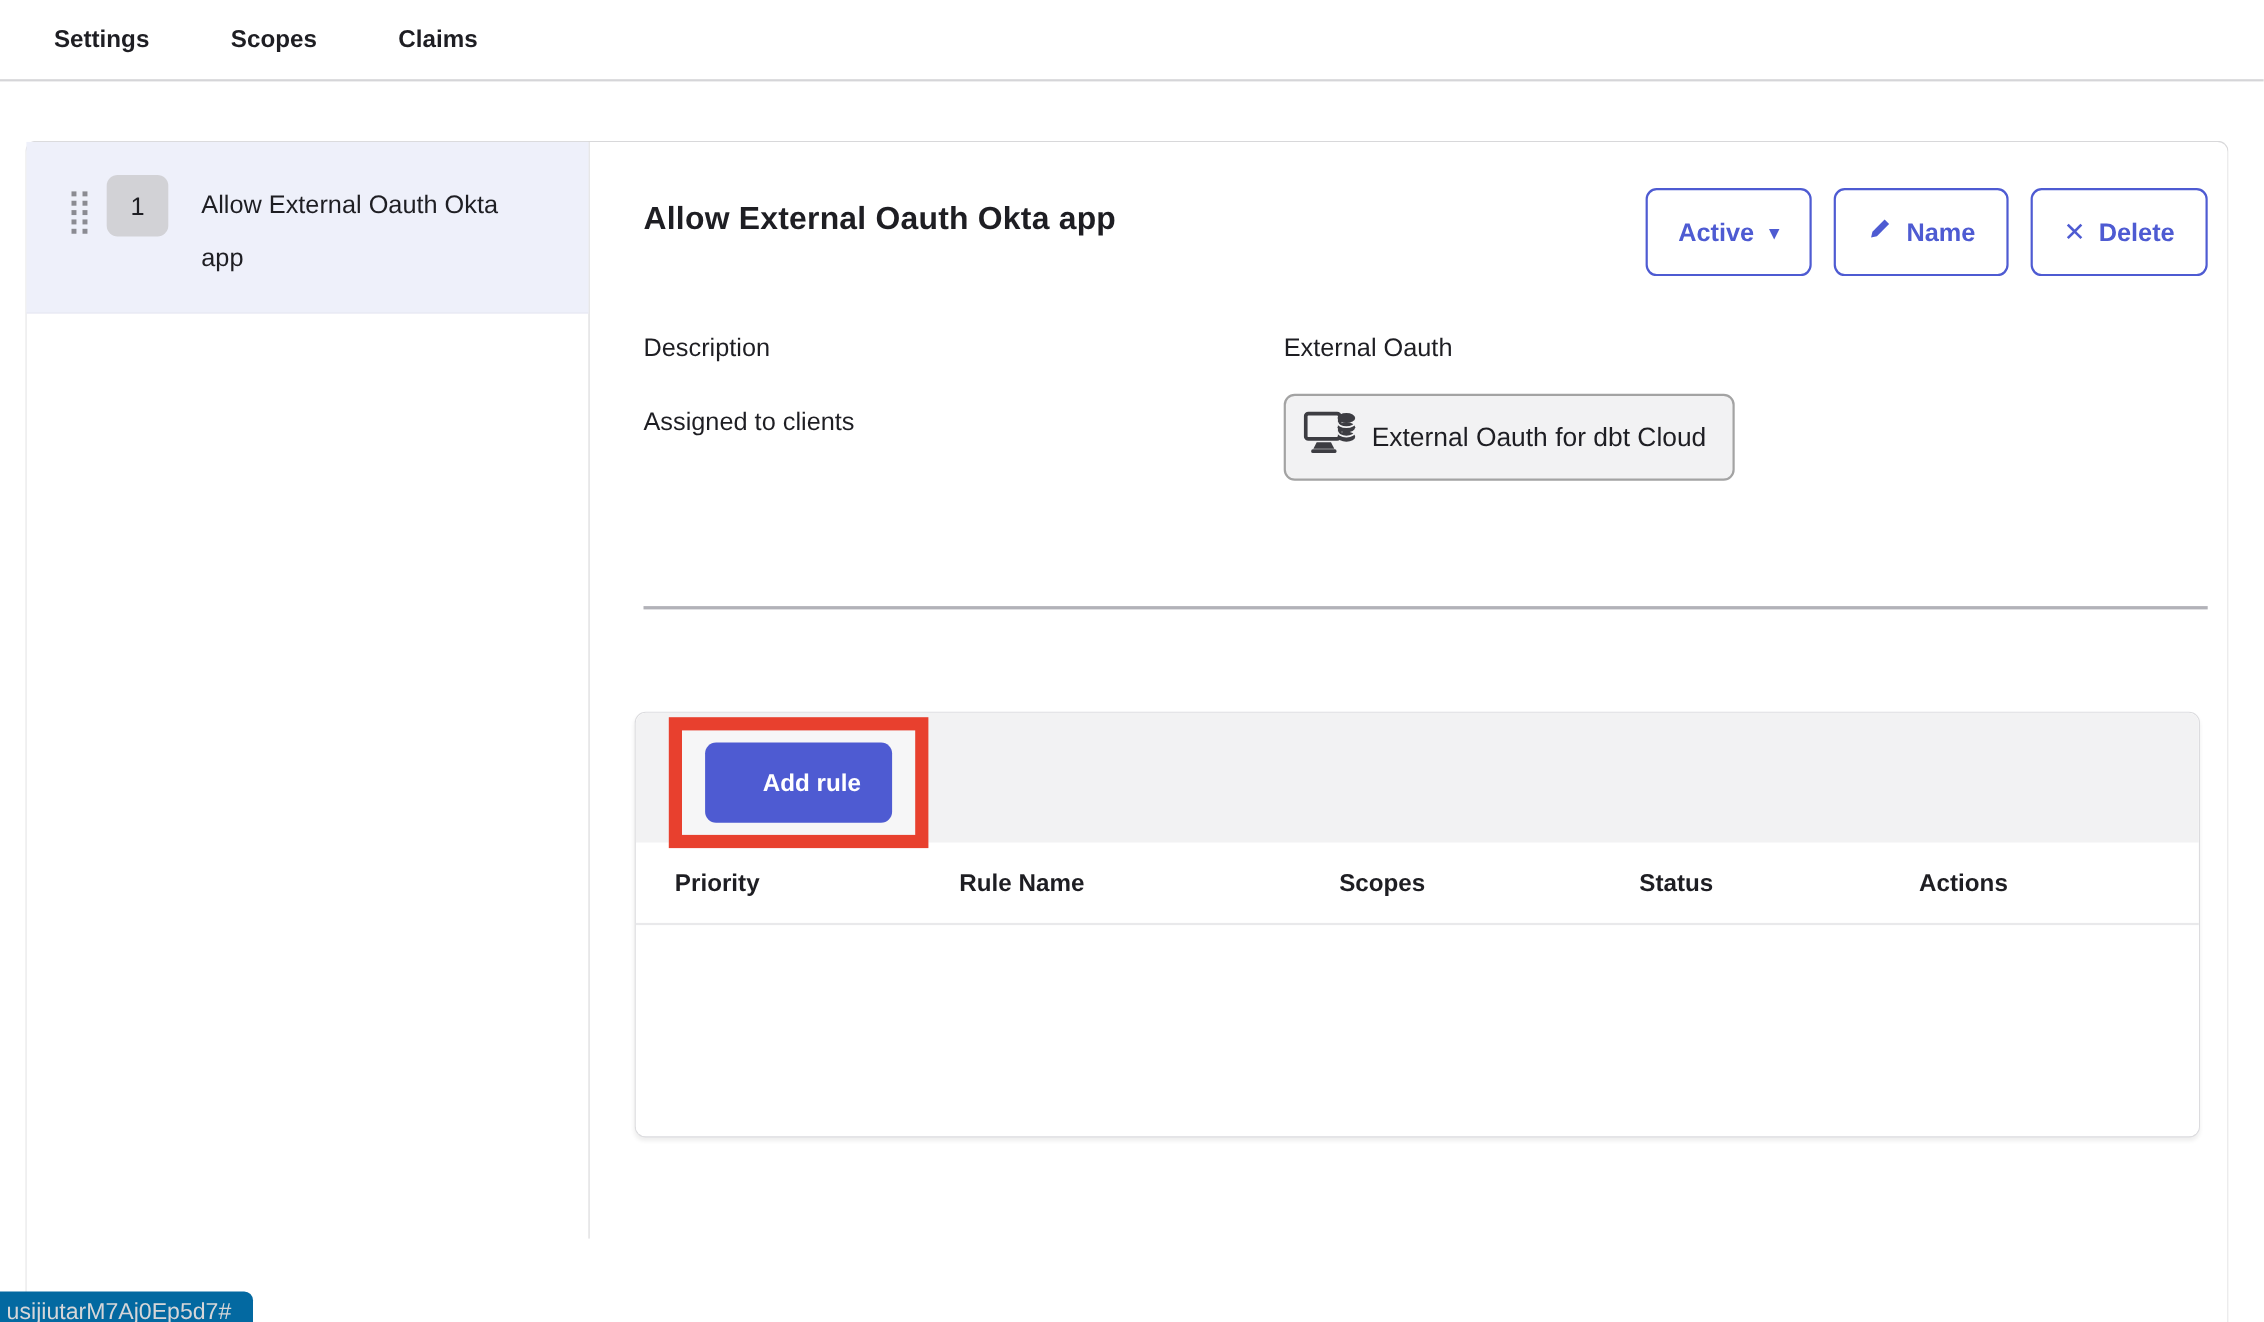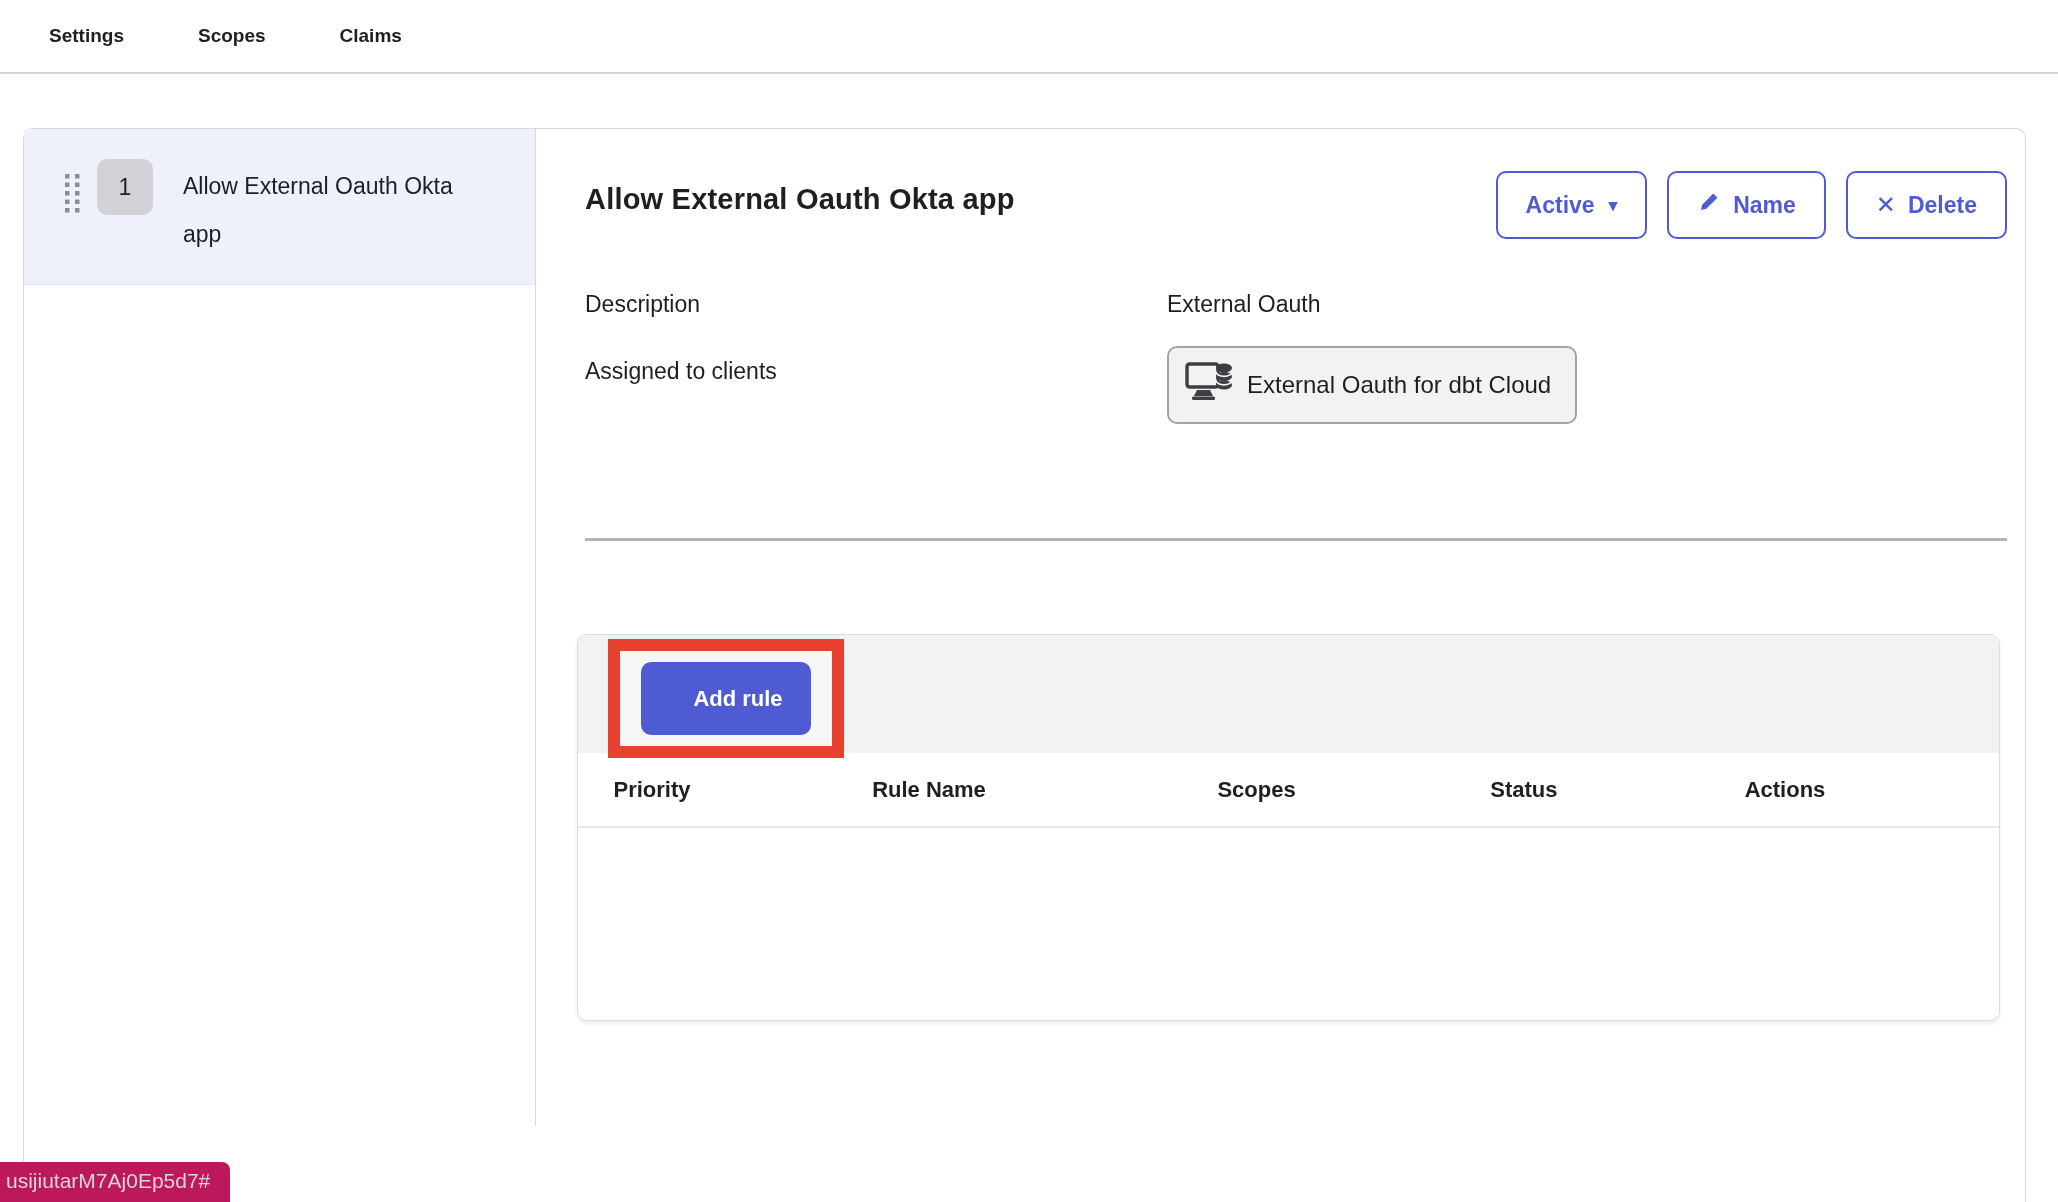--- a/index.html
+++ b/index.html
@@ -14,21 +14,21 @@
   
   .tabbar {
     display: flex; align-items: center;
     height: 74px; padding-left: 33px;
     border-bottom: 2px solid #d5d5d8;
   }
   .tab {
     position: relative; height: 100%;
     display: flex; align-items: center;
     padding: 0 16px; margin-right: 42px;
-    font-size: 19px; font-weight: bold; color: #1e1e23;
+    font-size: 22px; font-weight: bold; color: #1e1e23;
     cursor: pointer; white-space: nowrap;
   }
   .tab.active::after {
     content: ""; position: absolute; left: 0; right: 0; bottom: -2px;
     height: 7px; background: #4e5bd2;
   }
 
   
   .card {
     position: absolute; left: 23px; top: 128px;
@@ -72,21 +72,21 @@
     max-width: 300px; padding-top: 3px;
   }
 
   
   .detail { flex: 1; padding: 42px 18px 0 49px; }
   .detail-head { display: flex; justify-content: space-between; align-items: flex-start; }
   .detail-title { font-size: 29px; font-weight: bold; padding-top: 12px; letter-spacing: .2px; }
   .btn-row { display: flex; gap: 20px; }
   .btn-outline {
     display: inline-flex; align-items: center; gap: 12px;
-    height: 68px; padding: 0 28px;
+    height: 80px; padding: 0 28px;
     background: #ffffff; border: 2px solid #4e5bd2; border-radius: 10px;
     color: #4e5bd2; font-size: 23px; font-weight: bold;
     font-family: "Liberation Sans", sans-serif; cursor: pointer;
   }
   .caret { font-size: 17px; margin-left: 2px; }
   .x-glyph { font-size: 24px; font-weight: normal; }
 
   .info-grid {
     display: grid; grid-template-columns: 582px 1fr;
     margin-top: 40px; row-gap: 28px; align-items: start;
@@ -128,22 +128,22 @@
   .col-0 { left: 2.5%; }
   .col-1 { left: 20.7%; }
   .col-2 { left: 45.0%; }
   .col-3 { left: 64.2%; }
   .col-4 { left: 82.1%; }
   .rules-body { height: 190px; background: #ffffff; }
 
   
   .status-tooltip {
     position: absolute; left: 0; bottom: 0; z-index: 5;
-    height: 40px; line-height: 38px;
-    background: #be185d; color: #d6d6d8;
+    height: 28px; line-height: 38px;
+    background: #0369a1; color: #d6d6d8;
     font-size: 21px; padding: 0 20px 0 6px;
     border-radius: 0 8px 0 0; white-space: nowrap;
   }
 </style>
 </head>
 <body>
 
 <nav class="tabbar">
   <div class="tab">Settings</div>
   <div class="tab">Scopes</div>

